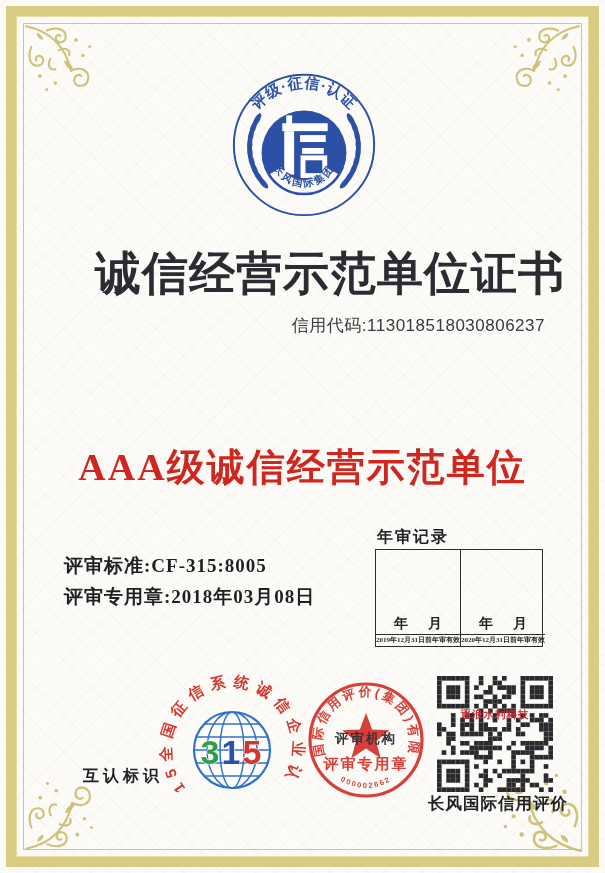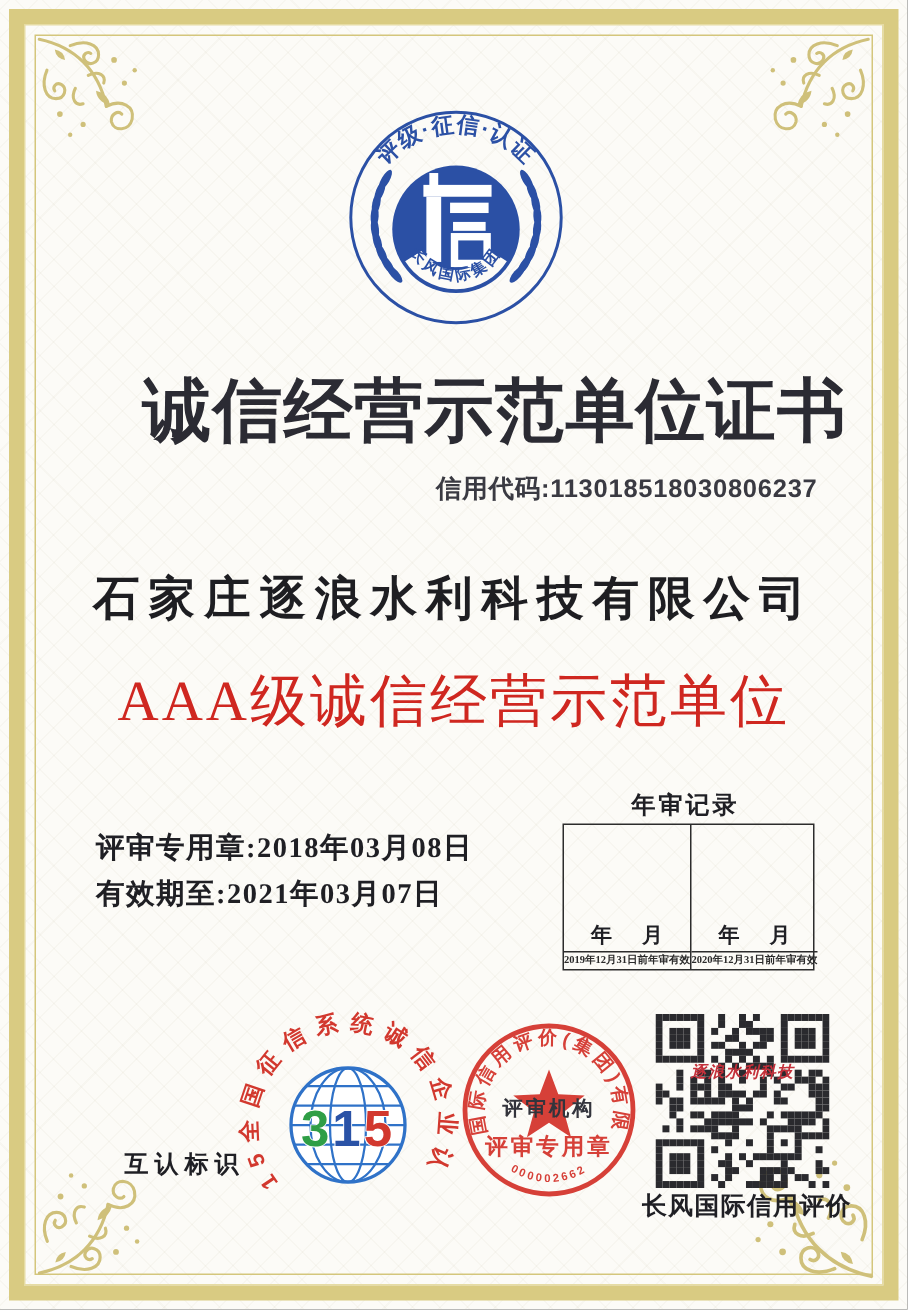--- a/index.html
+++ b/index.html
@@ -29,40 +29,40 @@
 
   .logo{position:absolute;left:220px;top:62px;width:168px;height:164px;}
 
   .title{
     position:absolute;left:40px;right:40px;top:243px;text-align:right;
     font-family:"Liberation Sans",sans-serif;font-weight:900;font-size:46px;
     letter-spacing:1px;color:var(--ink);white-space:nowrap;
   }
   .creditcode{
     position:absolute;right:60px;top:314px;text-align:left;
-    font-family:"Liberation Sans",sans-serif;font-weight:700;font-size:17px;
+    font-family:"Liberation Sans",sans-serif;font-weight:400;font-size:17px;
     color:#3a3a42;letter-spacing:.5px;
   }
   .company{
     position:absolute;left:30px;right:30px;top:378px;text-align:center;
     font-family:"Liberation Sans",sans-serif;font-weight:900;font-size:31px;
     letter-spacing:6px;color:#1e1e22;white-space:nowrap;
   }
   .award{
     position:absolute;left:30px;right:30px;top:442px;text-align:center;
-    font-weight:400;font-size:38px;letter-spacing:2px;color:var(--red);white-space:nowrap;
+    font-weight:700;font-size:38px;letter-spacing:2px;color:var(--red);white-space:nowrap;
   }
   .details{position:absolute;left:64px;top:550px;}
   .details .dline{
     font-weight:700;font-size:19px;color:#1f1f24;letter-spacing:1px;
     height:31px;line-height:31px;white-space:nowrap;
   }
   .review-label{
     position:absolute;left:377px;top:527px;font-weight:700;font-size:16px;
-    color:#1f1f24;letter-spacing:2px;margin-left:44px;
+    color:#1f1f24;letter-spacing:2px;
   }
   .review-table{
     position:absolute;left:375px;top:549px;width:166px;height:96px;
     display:flex;border:1.5px solid #2c2c2c;background:transparent;
   }
   .review-cell{flex:1;display:flex;flex-direction:column;}
   .review-cell + .review-cell{border-left:1.5px solid #2c2c2c;}
   .ym{
     margin-top:auto;display:flex;justify-content:space-around;
     font-weight:700;font-size:14px;color:#1f1f24;padding:0 8px 1px 8px;
@@ -73,21 +73,21 @@
   }
   .seal{position:absolute;}
   .seal svg{display:block;}
   .s-cf{left:41px;top:700px;}
   .cf-caption{
     position:absolute;left:41px;top:766px;width:122px;text-align:right;
     font-weight:700;font-size:16px;letter-spacing:4px;color:#1f1f24;
   }
   .s-globe{left:158px;top:672px;}
   .s-star{left:304px;top:678px;}
-  .qr-wrap{position:absolute;left:437px;top:676px;width:116px;height:116px;font-style:italic;}
+  .qr-wrap{position:absolute;left:437px;top:676px;width:116px;height:116px;}
   .qr-overlay{
     position:absolute;left:0;right:0;top:32px;text-align:center;
     color:#c4303a;font-weight:700;font-size:10.5px;letter-spacing:1px;
   }
   .qr-caption{
     position:absolute;left:428px;top:793px;width:134px;text-align:center;
     font-weight:700;font-size:16.5px;letter-spacing:1px;color:#1f1f24;white-space:nowrap;
   }
 </style>
 </head>
@@ -192,26 +192,25 @@
 
       <path d="M56.2,110 A34,34 0 0 0 113.8,110" fill="none" stroke="#fcfbf7" stroke-width="13"></path>
       <text font-size="10.5" font-weight="bold" fill="#2b50a5" letter-spacing="2" font-family="Liberation Sans, sans-serif">
         <textPath href="#arcBottom" startOffset="50%" text-anchor="middle">长风国际集团</textPath>
       </text>
     </svg>
   </div>
 
   <div class="title">诚信经营示范单位证书</div>
   <div class="creditcode">信用代码:113018518030806237</div>
-  <div class="company">石家庄逐浪水利科技有限公司</div>
   <div class="award">AAA级诚信经营示范单位</div>
 
   <div class="details">
+    <div class="dline">评审标准:CF-315:8005</div>
     <div class="dline">评审专用章:2018年03月08日</div>
-    <div class="dline">有效期至:2021年03月07日</div>
   </div>
 
   <div class="review-label">年审记录</div>
   <div class="review-table">
     <div class="review-cell">
       <div class="ym">
         <span>年</span>
         <span>月</span>
       </div>
       <div class="note">2019年12月31日前年审有效</div>

